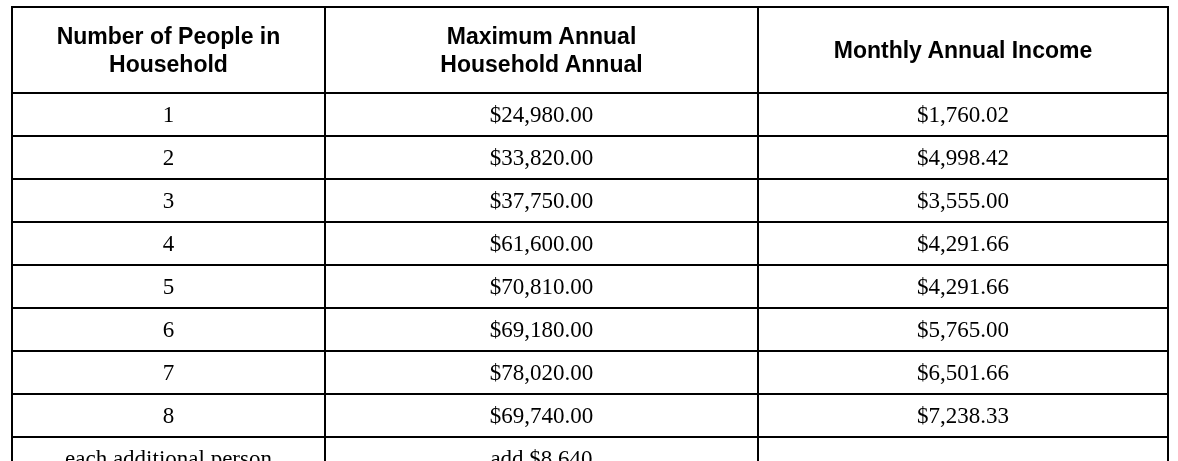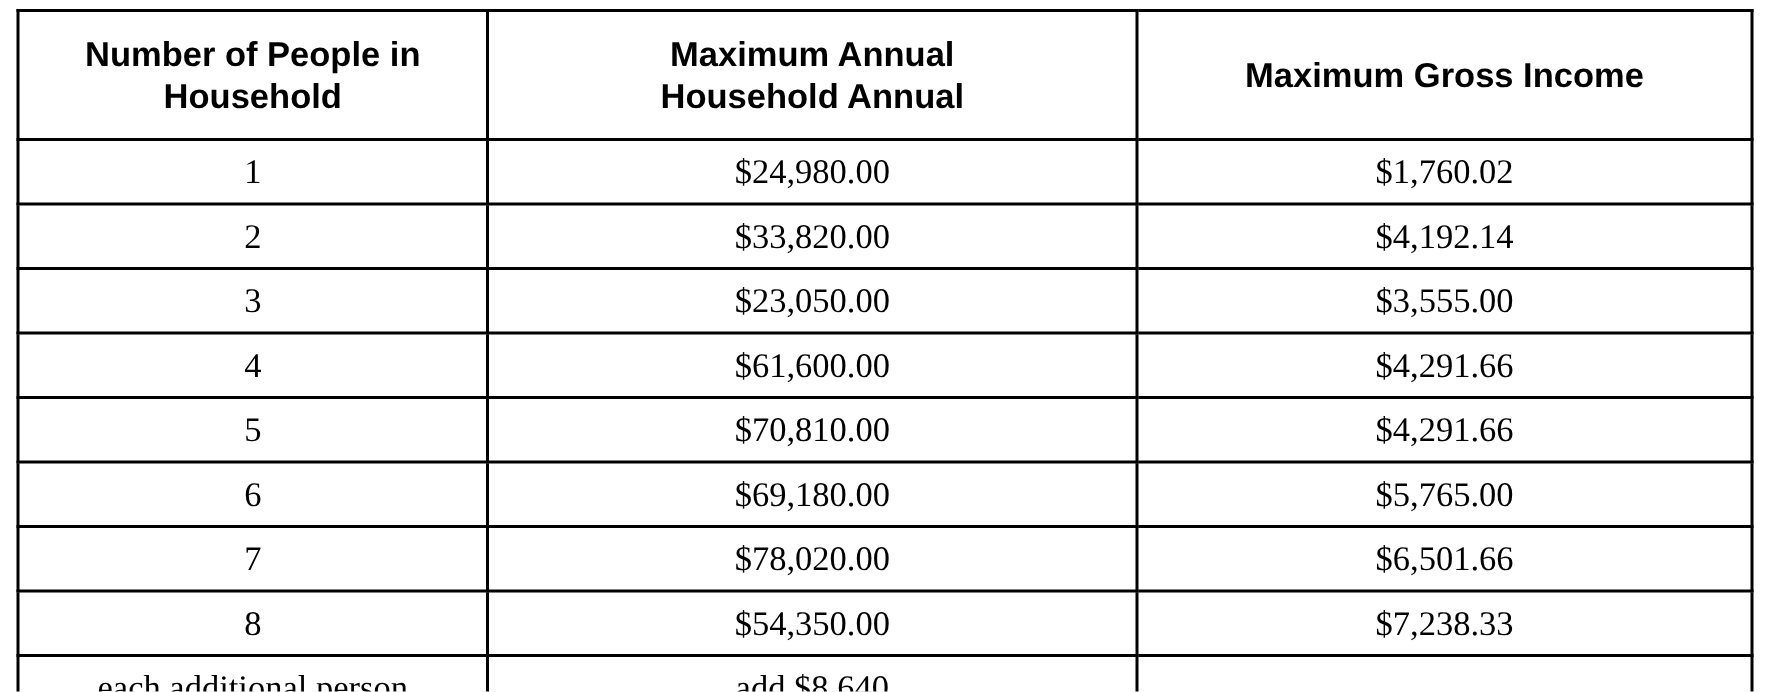--- a/index.html
+++ b/index.html
@@ -79,38 +79,38 @@
       <tr>
         <th>
           <span class="hdr-line">Number of People in</span>
           <span class="hdr-line">Household</span>
         </th>
         <th>
           <span class="hdr-line">Maximum Annual</span>
           <span class="hdr-line">Household Annual</span>
         </th>
         <th>
-          <span class="hdr-line">Maximum Gross Income</span>
+          <span class="hdr-line">Monthly Annual Income</span>
         </th>
       </tr>
     </thead>
     <tbody>
       <tr>
         <td>1</td>
         <td>$24,980.00</td>
         <td>$1,760.02</td>
       </tr>
       <tr>
         <td>2</td>
         <td>$33,820.00</td>
-        <td>$4,192.14</td>
+        <td>$4,998.42</td>
       </tr>
       <tr>
         <td>3</td>
-        <td>$23,050.00</td>
+        <td>$37,750.00</td>
         <td>$3,555.00</td>
       </tr>
       <tr>
         <td>4</td>
         <td>$61,600.00</td>
         <td>$4,291.66</td>
       </tr>
       <tr>
         <td>5</td>
         <td>$70,810.00</td>
@@ -121,21 +121,21 @@
         <td>$69,180.00</td>
         <td>$5,765.00</td>
       </tr>
       <tr>
         <td>7</td>
         <td>$78,020.00</td>
         <td>$6,501.66</td>
       </tr>
       <tr>
         <td>8</td>
-        <td>$54,350.00</td>
+        <td>$69,740.00</td>
         <td>$7,238.33</td>
       </tr>
       <tr class="footnote-row">
         <td>each additional person</td>
         <td class="no-right-border">add $8,640</td>
         <td class="borderless-cell"></td>
       </tr>
     </tbody>
   </table>
 

